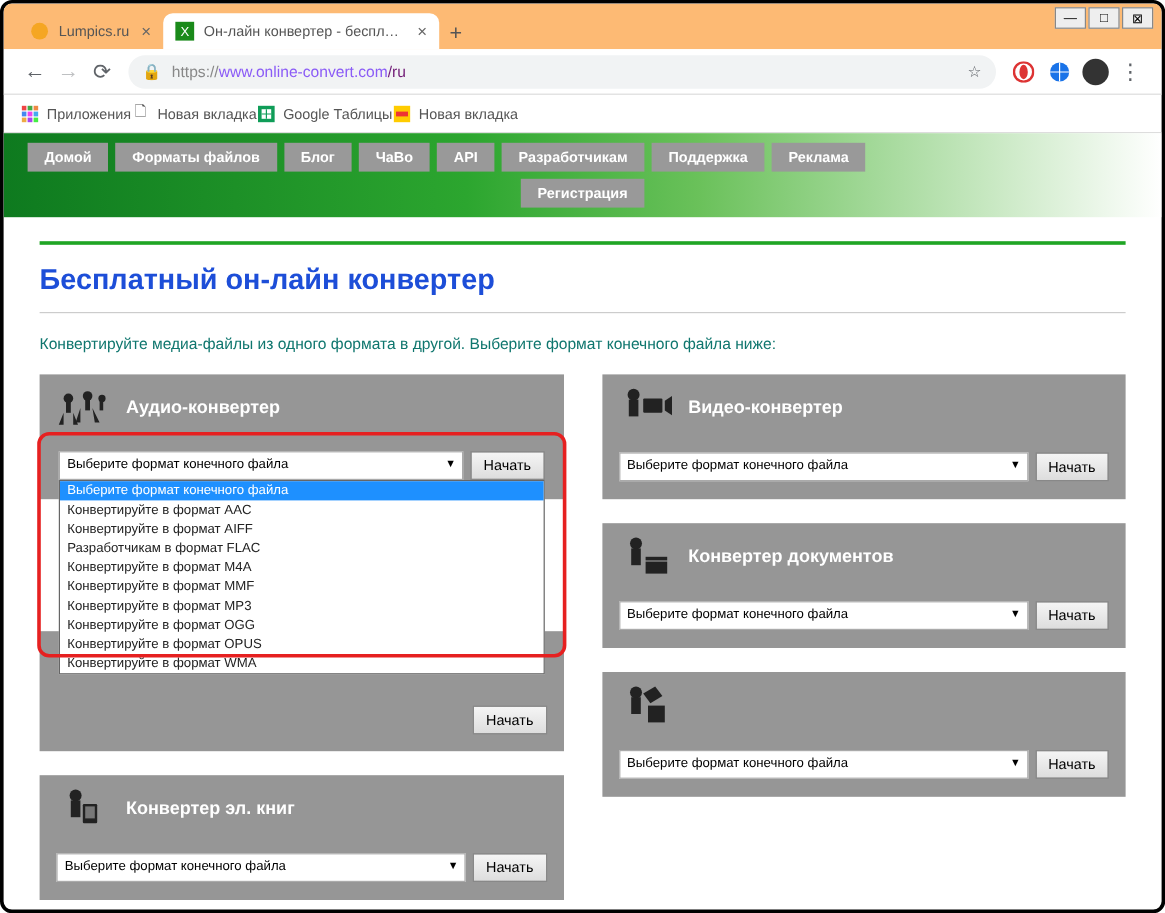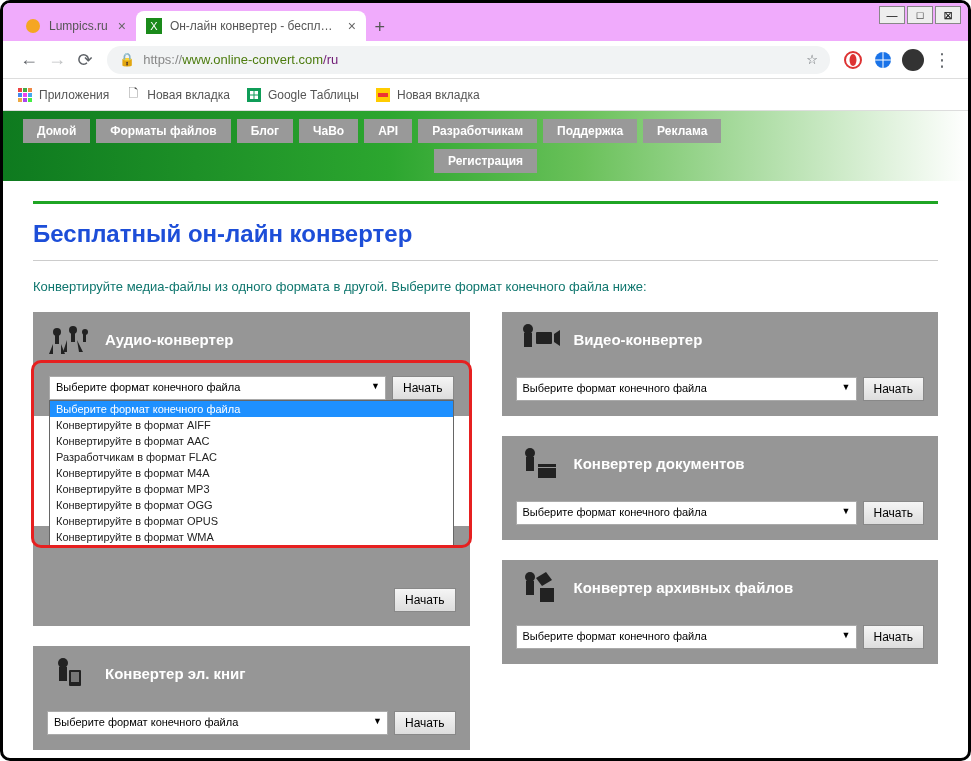--- a/index.html
+++ b/index.html
@@ -1,37 +1,37 @@
 <!DOCTYPE html>
 <html><head>
 <meta charset="utf-8">
 <style>
 * { box-sizing: border-box; margin: 0; padding: 0; }
 body { font-family: Arial, sans-serif; background: #fff; width: 971px; height: 761px; overflow: hidden; border: 3px solid #000; border-radius: 10px; }
 
 .window-controls { position: absolute; top: 6px; right: 10px; display: flex; gap: 2px; }
 .win-btn { width: 26px; height: 18px; border: 1px solid #888; background: #eee; display: flex; align-items: center; justify-content: center; font-size: 11px; }
 
-.tab-strip { display: flex; align-items: flex-end; height: 38px; background: #f0abfc; padding-left: 12px; padding-top: 8px; }
+.tab-strip { display: flex; align-items: flex-end; height: 38px; background: #fdba74; padding-left: 12px; padding-top: 8px; }
 .tab { display: flex; align-items: center; height: 30px; padding: 0 10px; font-size: 12px; color: #555; border-radius: 8px 8px 0 0; max-width: 230px; }
 .tab.active { background: #fff; }
 .tab-favicon { width: 16px; height: 16px; margin-right: 8px; display: inline-flex; align-items: center; justify-content: center; }
 .tab-title { white-space: nowrap; overflow: hidden; text-overflow: ellipsis; flex: 1; }
 .tab-close { margin-left: 10px; font-size: 14px; color: #666; }
 .new-tab { width: 28px; height: 28px; display: flex; align-items: center; justify-content: center; font-size: 18px; color: #555; }
 
 .toolbar { display: flex; align-items: center; height: 38px; background: #fff; padding: 0 12px; border-bottom: 1px solid #ddd; }
 .nav-btn { width: 28px; height: 28px; display: flex; align-items: center; justify-content: center; color: #5f6368; font-size: 18px; }
 .addr-bar { flex: 1; height: 28px; background: #f1f3f4; border-radius: 14px; display: flex; align-items: center; padding: 0 12px; margin: 0 8px; font-size: 13px; color: #555; }
 .addr-lock { margin-right: 8px; color: #777; }
 .addr-star { margin-left: auto; color: #5f6368; }
 .ext-icon { width: 22px; height: 22px; margin: 0 4px; border-radius: 50%; display: flex; align-items: center; justify-content: center; }
 .menu-dots { width: 28px; height: 28px; display: flex; align-items: center; justify-content: center; color: #5f6368; font-size: 18px; }
 
-.bookmarks-bar { display: flex; align-items: center; height: 32px; padding: 0 14px; border-bottom: 1px solid #ddd; font-size: 12px; color: #555; gap: 16px; }
+.bookmarks-bar { display: flex; align-items: center; height: 32px; padding: 0 14px; border-bottom: 1px solid #ddd; font-size: 12px; color: #555; }
 .bm-item { display: flex; align-items: center; gap: 6px; }
 .bm-icon { width: 16px; height: 16px; display: inline-flex; align-items: center; justify-content: center; }
 
 .page { padding: 0; }
 .nav-header { background: linear-gradient(to right, #0e7a1f 0%, #2ca62f 40%, #6ac15a 60%, #fff 100%); padding: 8px 20px; }
 .nav-row { display: flex; flex-wrap: wrap; gap: 6px; }
 .nav-item { background: #999; color: #fff; font-size: 12px; padding: 5px 14px; font-weight: bold; }
 .nav-row2 { display: flex; justify-content: center; margin-top: 6px; }
 
 .content { padding: 20px 30px; }
@@ -93,21 +93,21 @@
   <div class="new-tab">+</div>
 </div>
 
 <div class="toolbar">
   <div class="nav-btn">←</div>
   <div class="nav-btn" style="opacity:.4">→</div>
   <div class="nav-btn">⟳</div>
   <div class="addr-bar">
     <span class="addr-lock">🔒</span>
     <span style="color:#888">https://</span>
-    <span style="color:#4d7c0f">www.online-convert.com</span>
+    <span style="color:#8b5cf6">www.online-convert.com</span>
     <span style="color:#701a75">/ru</span>
     <span class="addr-star">☆</span>
   </div>
   <div class="ext-icon">
       <svg width="18" height="18">
         <circle cx="9" cy="9" r="8" fill="#fff" stroke="#d33" stroke-width="2"></circle>
         <ellipse cx="9" cy="9" rx="3.5" ry="6" fill="#d33"></ellipse>
       </svg>
     </div>
   <div class="ext-icon">
@@ -209,24 +209,25 @@
           </div>
           <div class="card-body" style="height:40px"></div>
           <div class="highlight-ring"></div>
           <div class="dropdown-open">
             <div class="dd-top">
               <div class="sel">Выберите формат конечного файла</div>
               <button class="start-btn">Начать</button>
             </div>
             <div class="dd-options">
               <div class="dd-opt sel-opt">Выберите формат конечного файла</div>
+              <div class="dd-opt">Конвертируйте в формат AAC</div>
               <div class="dd-opt">Конвертируйте в формат AIFF</div>
-              <div class="dd-opt">Конвертируйте в формат AAC</div>
               <div class="dd-opt">Разработчикам в формат FLAC</div>
               <div class="dd-opt">Конвертируйте в формат M4A</div>
+              <div class="dd-opt">Конвертируйте в формат MMF</div>
               <div class="dd-opt">Конвертируйте в формат MP3</div>
               <div class="dd-opt">Конвертируйте в формат OGG</div>
               <div class="dd-opt">Конвертируйте в формат OPUS</div>
               <div class="dd-opt">Конвертируйте в формат WMA</div>
             </div>
           </div>
         </div>
 
         <div class="card" style="height:100px; margin-top:90px;">
           <div class="card-body tall" style="justify-content:flex-end; align-items:flex-end; padding-bottom:14px;">
@@ -301,21 +302,20 @@
             <span class="card-icon">
                 <svg width="44" height="34" viewBox="0 0 44 34">
                   <g fill="#222">
                     <circle cx="14" cy="7" r="5"></circle>
                     <rect x="10" y="11" width="8" height="14"></rect>
                     <path d="M20 8 L30 2 L36 10 L26 16 Z"></path>
                     <rect x="24" y="18" width="14" height="14"></rect>
                   </g>
                 </svg>
               </span>
-            <span class="card-title">Конвертер архивных файлов</span>
           </div>
           <div class="card-body">
             <div class="sel">Выберите формат конечного файла</div>
             <button class="start-btn">Начать</button>
           </div>
         </div>
       </div>
     </div>
   </div>
 </div>

